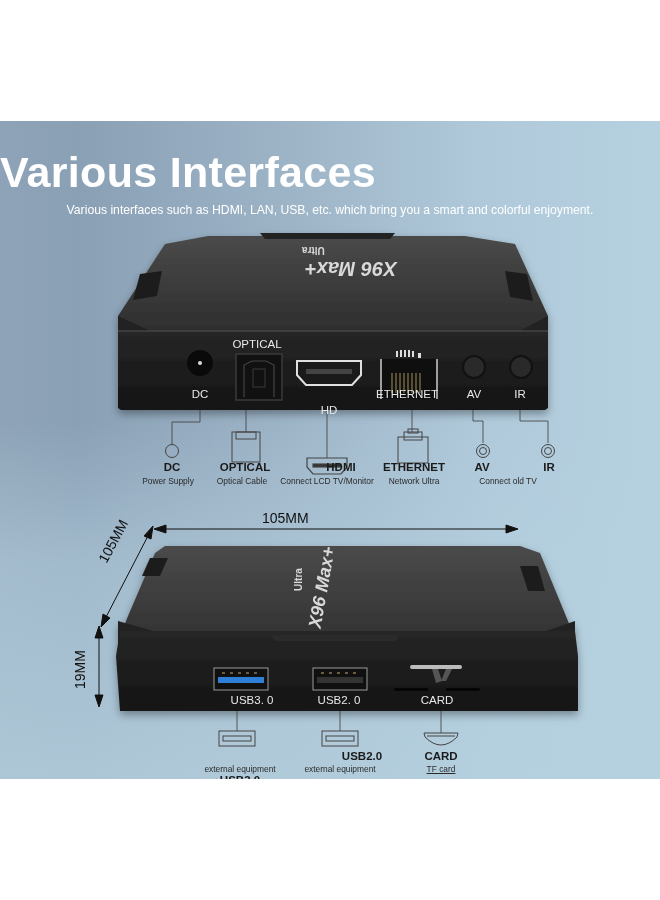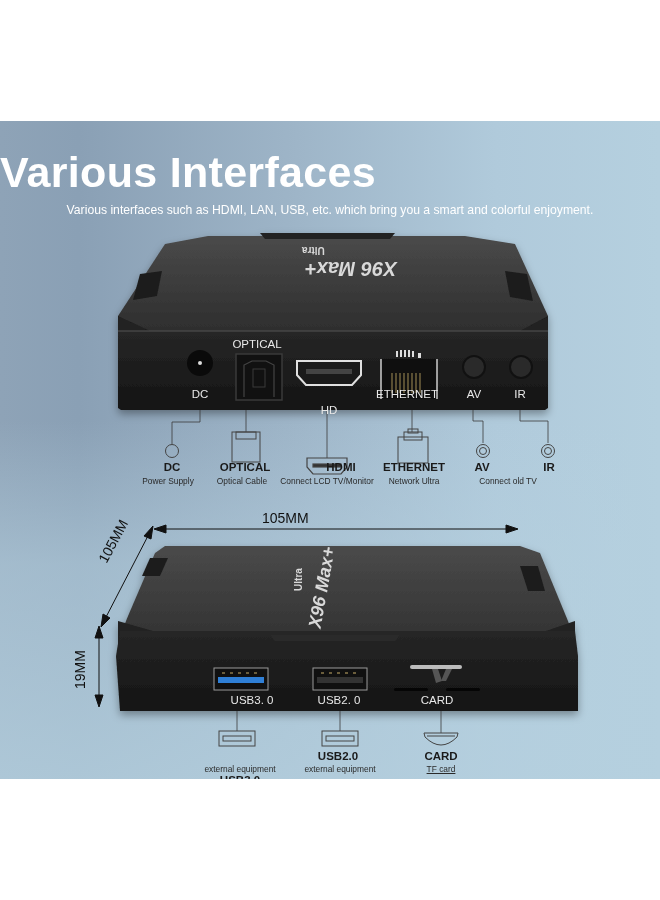--- a/index.html
+++ b/index.html
@@ -275,18 +275,18 @@
     <div class="logo" style="left:287px; top:453px; font-size:10px; font-style:normal; transform: rotate(-90deg);">
       <span>Ultra</span>
     </div>
 
     <div class="port-label" style="left:240px; top:573px;padding-left:24px;">USB3. 0</div>
     <div class="port-label" style="left:339px; top:573px;text-align:center;">USB2. 0</div>
     <div class="port-label" style="left:437px; top:573px;">CARD</div>
 
     <div class="leg-title" style="left:240px; top:629px;margin-top:24px;">USB3.0</div>
     <div class="leg-sub" style="left:240px; top:643px;">external equipment</div>
-    <div class="leg-title" style="left:332px; top:629px;padding-left:12px;">USB2.0</div>
+    <div class="leg-title" style="left:356px; top:629px;padding-left:12px;">USB2.0</div>
     <div class="leg-sub" style="left:340px; top:643px;">external equipment</div>
     <div class="leg-title" style="left:441px; top:629px;">CARD</div>
     <div class="leg-sub" style="left:441px; top:643px;text-decoration:underline;">TF card</div>
   </div>
 </div>
 
 </body></html>

